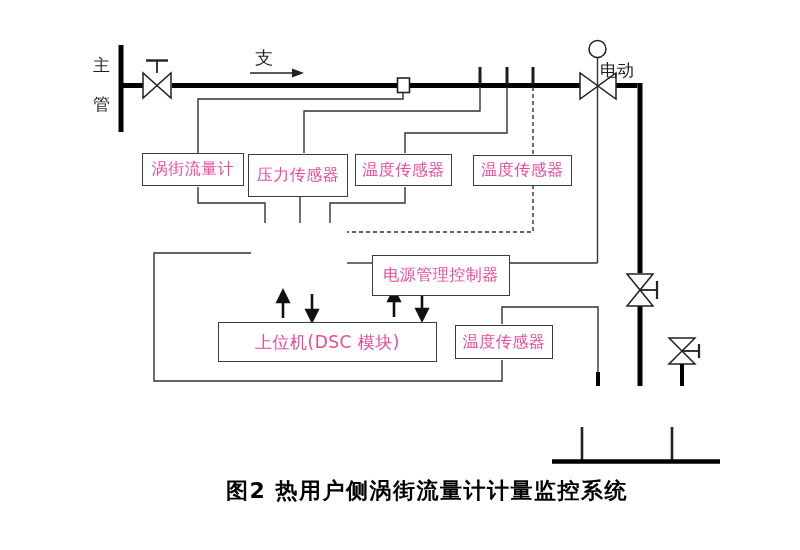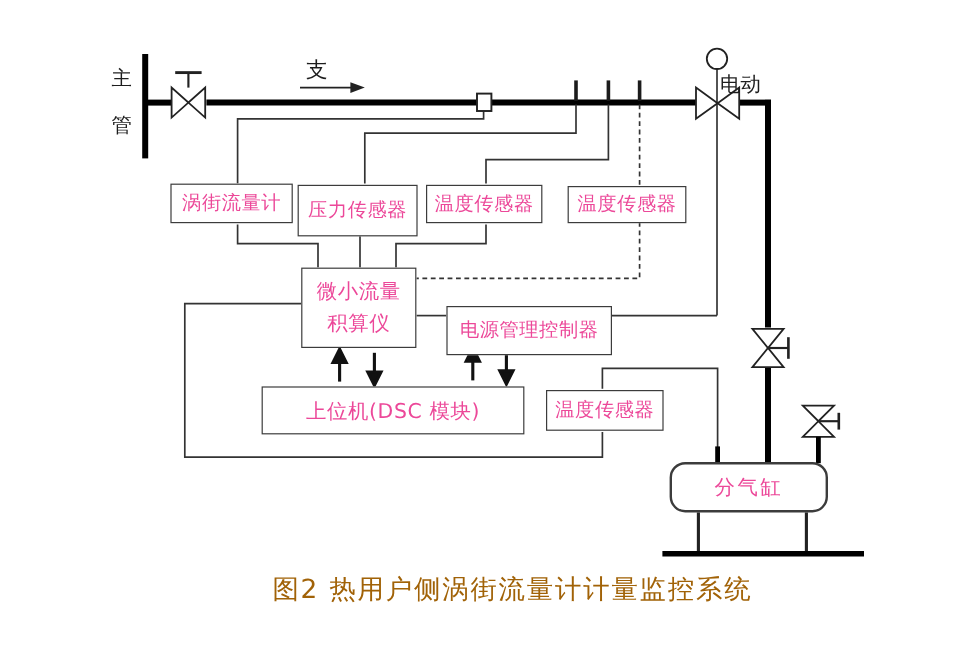--- a/index.html
+++ b/index.html
@@ -14,21 +14,21 @@
     border:1.6px solid #3c3c3c;
     display:flex;align-items:center;justify-content:center;
     font-size:16px;letter-spacing:0.5px;color:#ec4899;white-space:nowrap;
     box-sizing:border-box;
   }
   .lbl{position:absolute;z-index:2;font-size:17px;color:#1d1d1d;white-space:nowrap;}
   .two-line{flex-direction:column;line-height:1.55;font-size:17px;}
   #cylinder{border-radius:13px;font-size:17px;letter-spacing:2px;}
   #caption{
     position:absolute;z-index:2;left:427px;top:476px;transform:translateX(-50%);
-    font-size:22px;font-weight:normal;letter-spacing:1.5px;white-space:nowrap;color:#a16207;
+    font-size:22px;font-weight:bold;letter-spacing:1.5px;white-space:nowrap;color:#000000;
   }
 </style>
 </head>
 <body>
 
 <div id="canvas">
 
   <svg id="wires" width="800" height="550" viewBox="0 0 800 550">
 
     <g stroke="#000" fill="none">
@@ -136,28 +136,23 @@
   <span class="lbl" style="left:600px;top:59px;">电动</span>
 
   <div class="box" style="left:142px;top:153px;width:102px;height:33px;">涡街流量计</div>
 
   <div class="box" style="left:248px;top:154px;width:100px;height:43px;">压力传感器</div>
 
   <div class="box" style="left:355px;top:154px;width:97px;height:32px;">温度传感器</div>
 
   <div class="box" style="left:473px;top:155px;width:99px;height:31px;">温度传感器</div>
 
-  <div class="box two-line" style="left:251px;top:223px;width:96px;height:67px;">
-    <div>微小流量</div>
-    <div>积算仪</div>
-  </div>
 
   <div class="box" style="left:372px;top:244px;width:138px;height:41px;margin-top:11px;">电源管理控制器</div>
 
   <div class="box" style="left:218px;top:322px;width:219px;height:40px;font-size:17px;">上位机(DSC 模块)</div>
 
   <div class="box" style="left:455px;top:325px;width:98px;height:34px;">温度传感器</div>
 
-  <div class="box" id="cylinder" style="left:558px;top:385px;width:132px;height:42px;border-width:2px;">分气缸</div>
 
   <div id="caption">图2  热用户侧涡街流量计计量监控系统</div>
 
 </div>
 
 </body></html>

